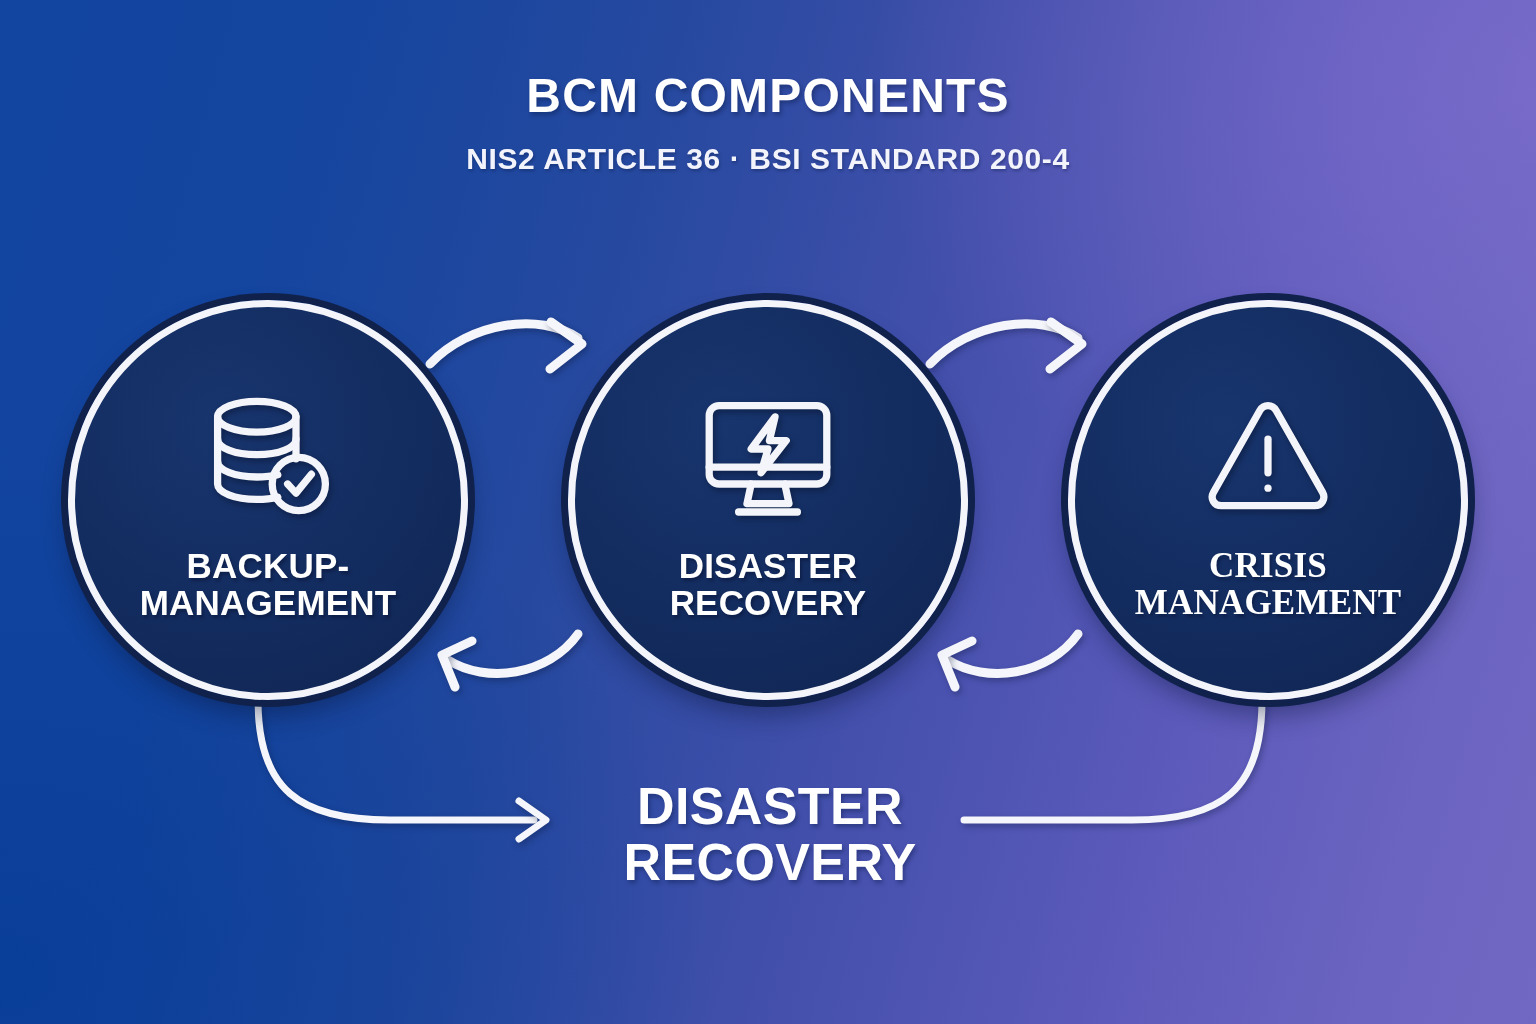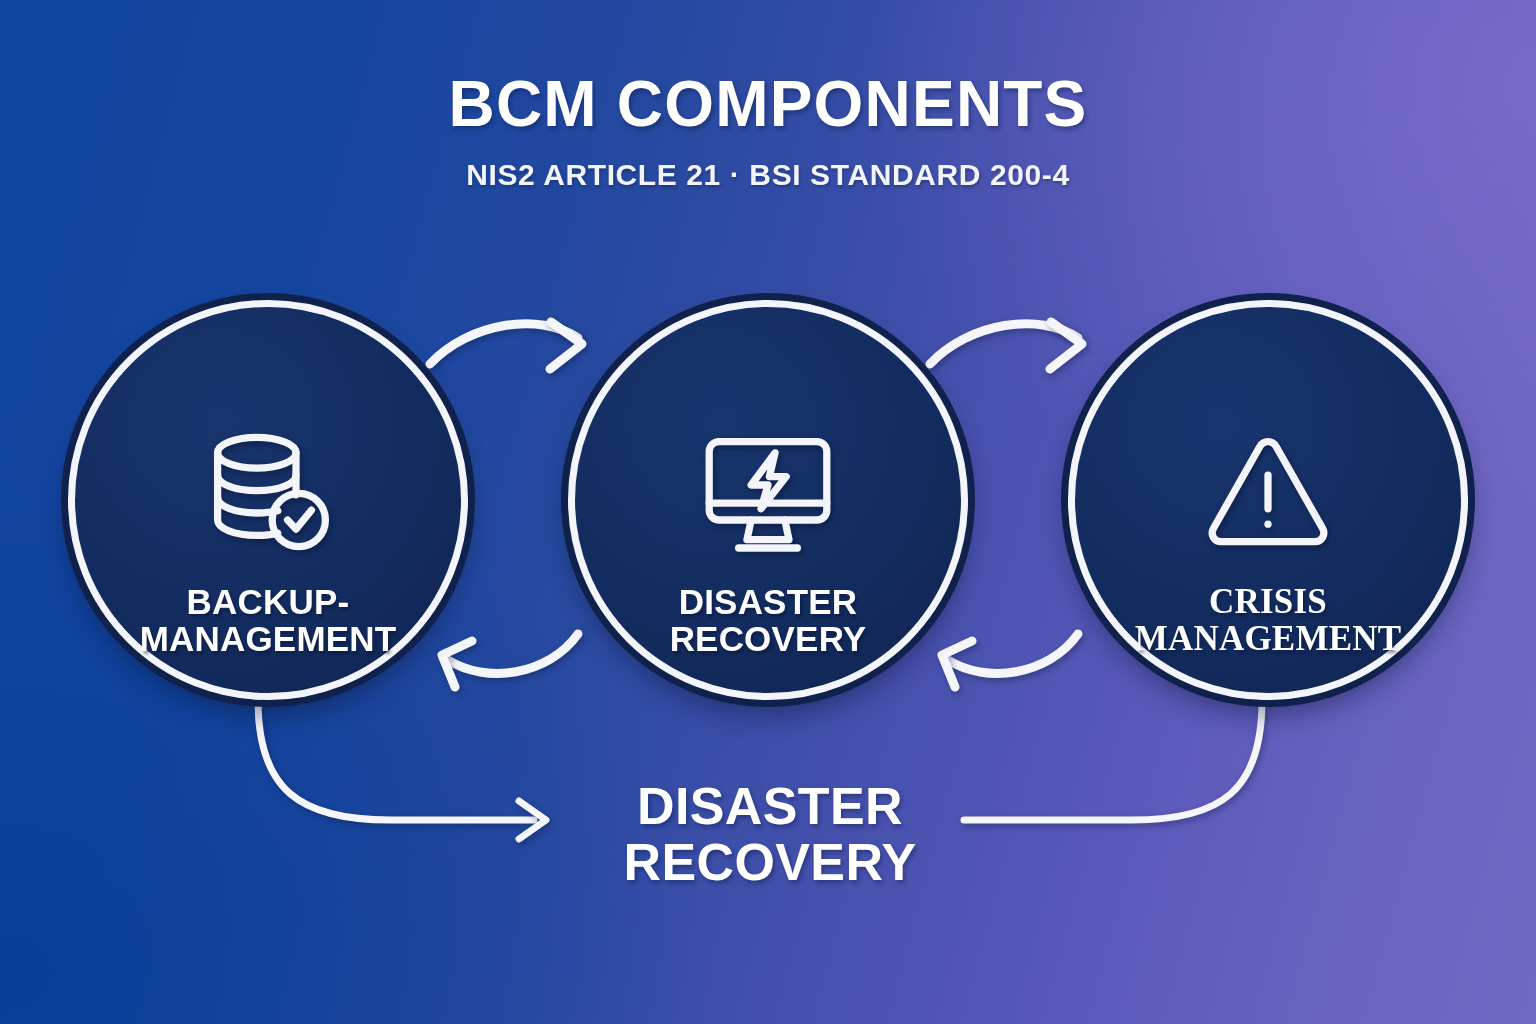--- a/index.html
+++ b/index.html
@@ -37,21 +37,21 @@
   
   .header {
     position: absolute;
     left: 0;
     right: 0;
     top: 72px;
     text-align: center;
     z-index: 5;
   }
   .title {
-    font-size: 64px;
+    font-size: 48px;
     font-weight: bold;
     letter-spacing: 1.2px;
     color: #ffffff;
     line-height: 1.0;
     text-shadow: 2px 3px 4px rgba(10,25,70,0.40);
     margin: 0;
   }
   .subtitle {
     margin: 22px 0 0 0;
     font-size: 30px;
@@ -69,21 +69,21 @@
     border-radius: 50%;
     background: radial-gradient(circle at 38% 30%, #18356e 0%, #132c5f 55%, #0f2450 100%);
     border: 7px solid #f4f5fa;
     box-sizing: border-box;
     box-shadow:
       0 0 0 7px #10224b,
       0 14px 26px rgba(8,20,55,0.45);
     display: flex;
     flex-direction: column;
     align-items: center;
-    justify-content: center;
+    justify-content: flex-start;
     z-index: 4;
   }
   .node .icon-wrap {
     margin-top: 74px;
     width: 150px;
     height: 150px;
     display: flex;
     align-items: center;
     justify-content: center;
     filter: drop-shadow(2px 3px 3px rgba(8,18,48,0.55));
@@ -139,21 +139,21 @@
     filter: drop-shadow(2px 3px 3px rgba(8,20,55,0.35));
   }
 </style>
 </head>
 <body>
 
 <div id="stage">
 
   <div class="header">
     <div class="title">BCM COMPONENTS</div>
-    <div class="subtitle">NIS2 ARTICLE 21 · BSI STANDARD 200-4</div>
+    <div class="subtitle">NIS2 ARTICLE 36 · BSI STANDARD 200-4</div>
   </div>
 
   <svg class="connectors" viewBox="0 0 1536 1024">
 
     <g>
       <path d="M 430 364 C 470 322 540 312 578 338" stroke-width="9"></path>
       <polyline points="551,322 582,344 550,369" stroke-width="9"></polyline>
     </g>
 
     <g>

